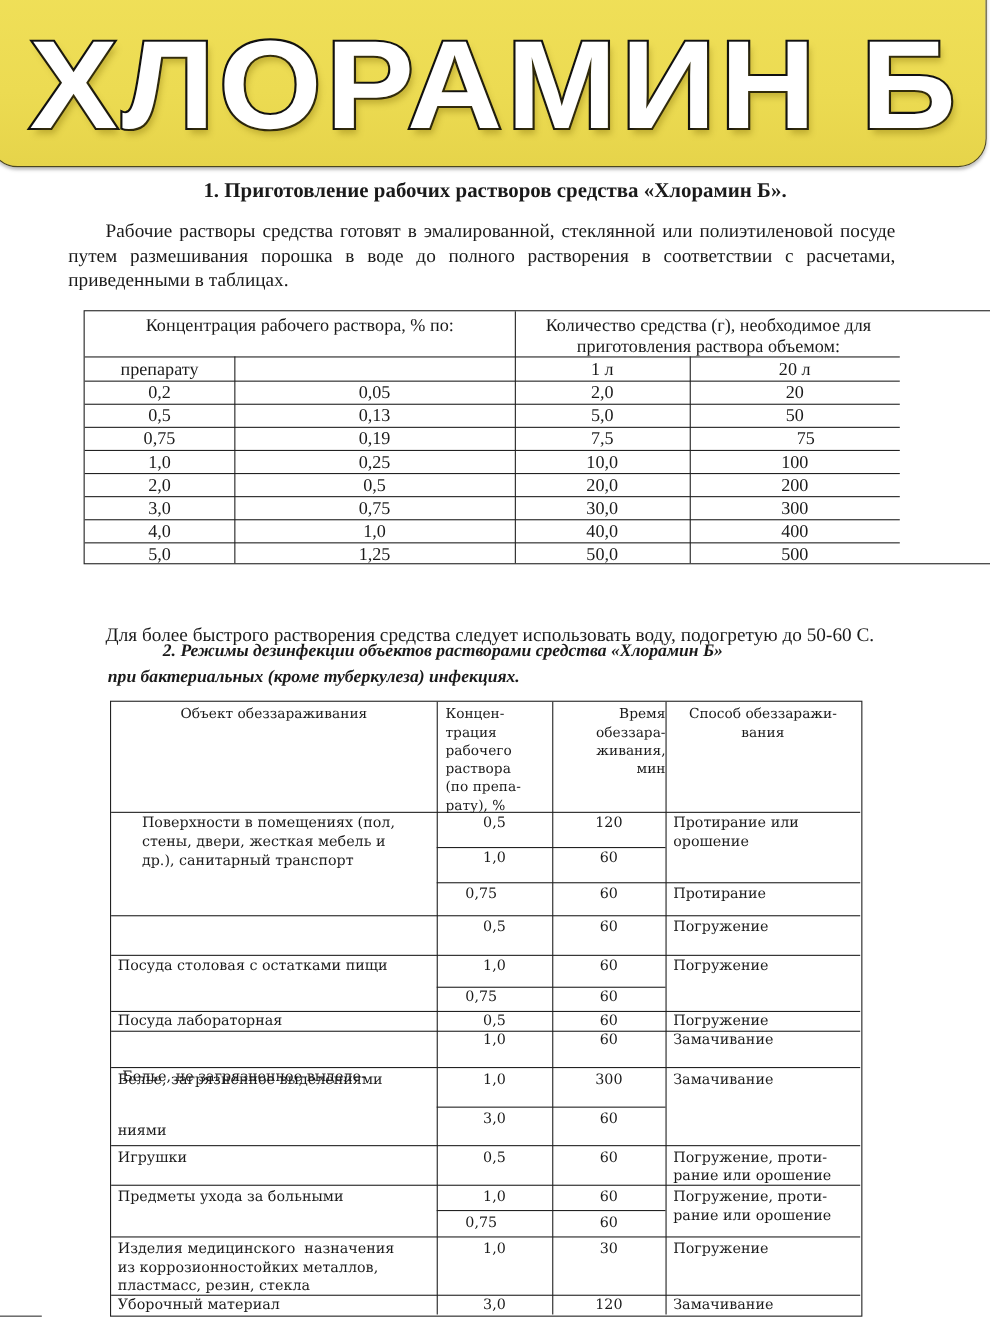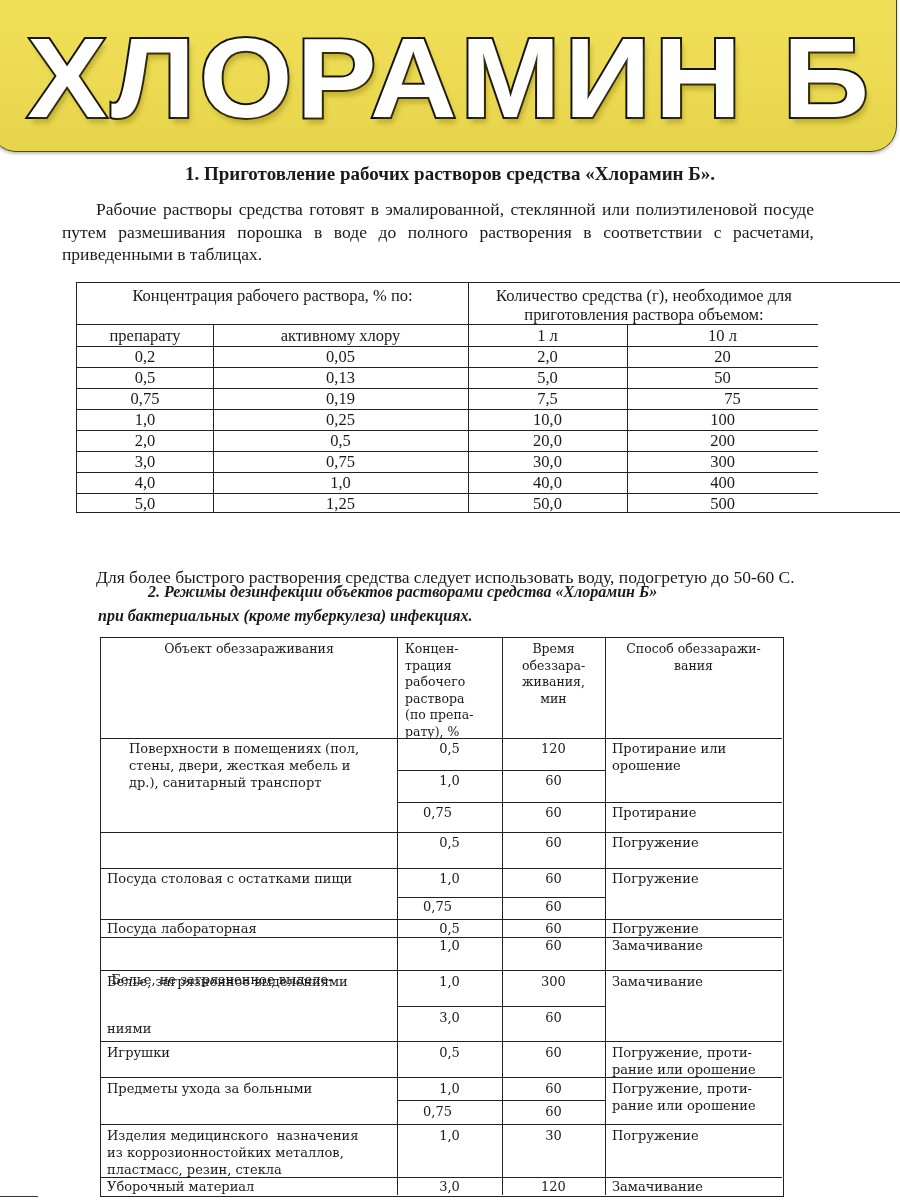--- a/index.html
+++ b/index.html
@@ -69,23 +69,22 @@
   <div class="hl" style="left:0;width:741px;top:126px;"></div>
   <div class="hl" style="left:0;width:741px;top:147px;"></div>
   <div class="hl" style="left:0;width:741px;top:168px;"></div>
   <div class="hl" style="left:0;width:741px;top:189px;"></div>
   <div class="hl" style="left:0;width:741px;top:210px;"></div>
   <div class="vl" style="left:391px;top:0;height:229px;"></div>
   <div class="vl" style="left:136px;top:41px;height:188px;"></div>
   <div class="vl" style="left:550px;top:41px;height:188px;"></div>
 
   <div class="cell" style="left:0;top:43px;width:136px;">препарату</div>
-  <div class="cell" style="left:136px;top:43px;width:255px;">активному хлору</div>
   <div class="cell" style="left:391px;top:43px;width:159px;">1 л</div>
-  <div class="cell" style="left:550px;top:43px;width:191px;">10 л</div>
+  <div class="cell" style="left:550px;top:43px;width:191px;">20 л</div>
 
   <div style="position:absolute;left:0;top:64px;width:741px;height:21px;">
     <div class="cell" style="left:0;top:0;width:136px;">0,2</div>
     <div class="cell" style="left:136px;top:0;width:255px;">0,05</div>
     <div class="cell" style="left:391px;top:0;width:159px;">2,0</div>
     <div class="cell" style="left:550px;top:0;width:191px;">20</div>
   </div>
   <div style="position:absolute;left:0;top:85px;width:741px;height:21px;">
     <div class="cell" style="left:0;top:0;width:136px;">0,5</div>
     <div class="cell" style="left:136px;top:0;width:255px;">0,13</div>
@@ -162,21 +161,21 @@
 
   <div class="c hdr center" style="left:0;top:3px;width:296px;">Объект обеззараживания</div>
   <div class="c hdr" style="left:304px;top:3px;width:97px;">
     <div>Концен-</div>
     <div>трация</div>
     <div>рабочего</div>
     <div>раствора</div>
     <div>(по препа-</div>
     <div>рату), %</div>
   </div>
-  <div class="c hdr center" style="left:401px;top:3px;width:103px;">
+  <div class="c hdr center" style="left:401px;top:3px;width:103px;text-align:right;">
     <div>Время</div>
     <div>обеззара-</div>
     <div>живания,</div>
     <div>мин</div>
   </div>
   <div class="c hdr center" style="left:504px;top:3px;width:177px;">
     <div>Способ обеззаражи-</div>
     <div>вания</div>
   </div>
 

